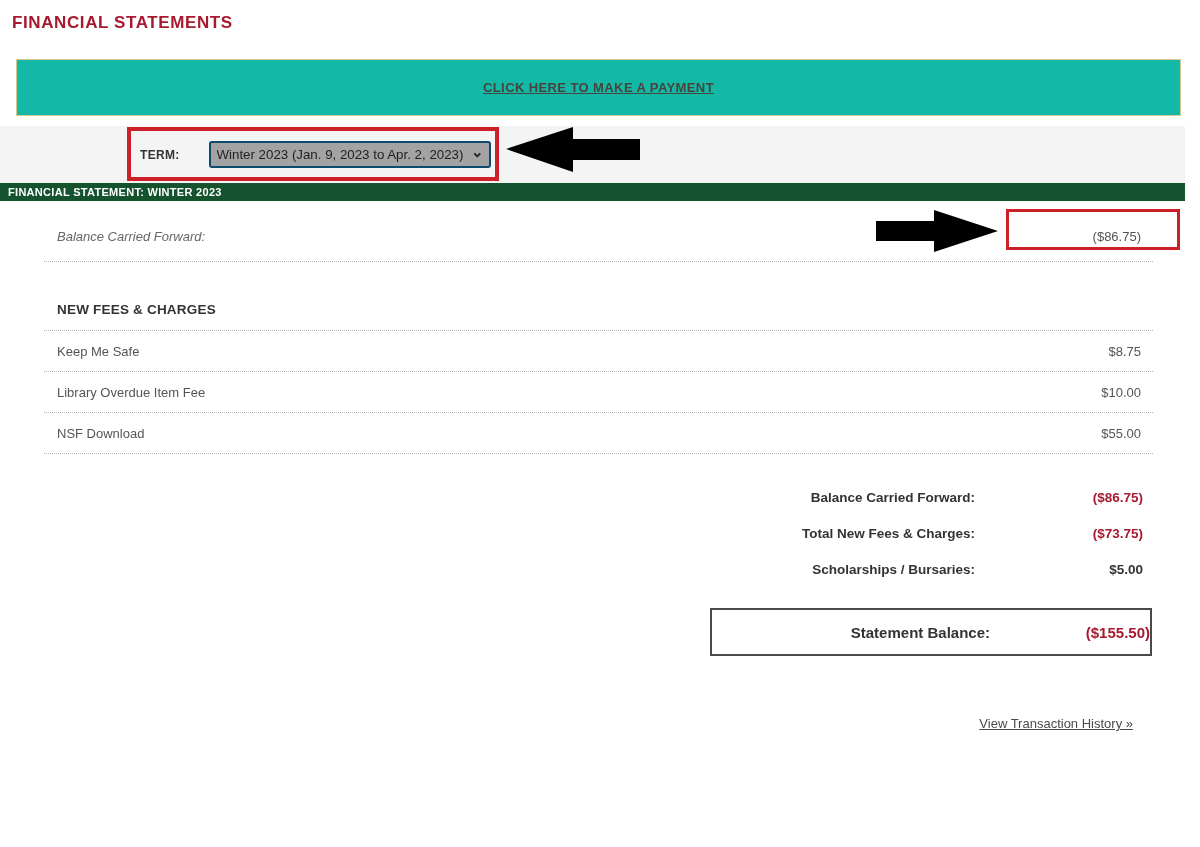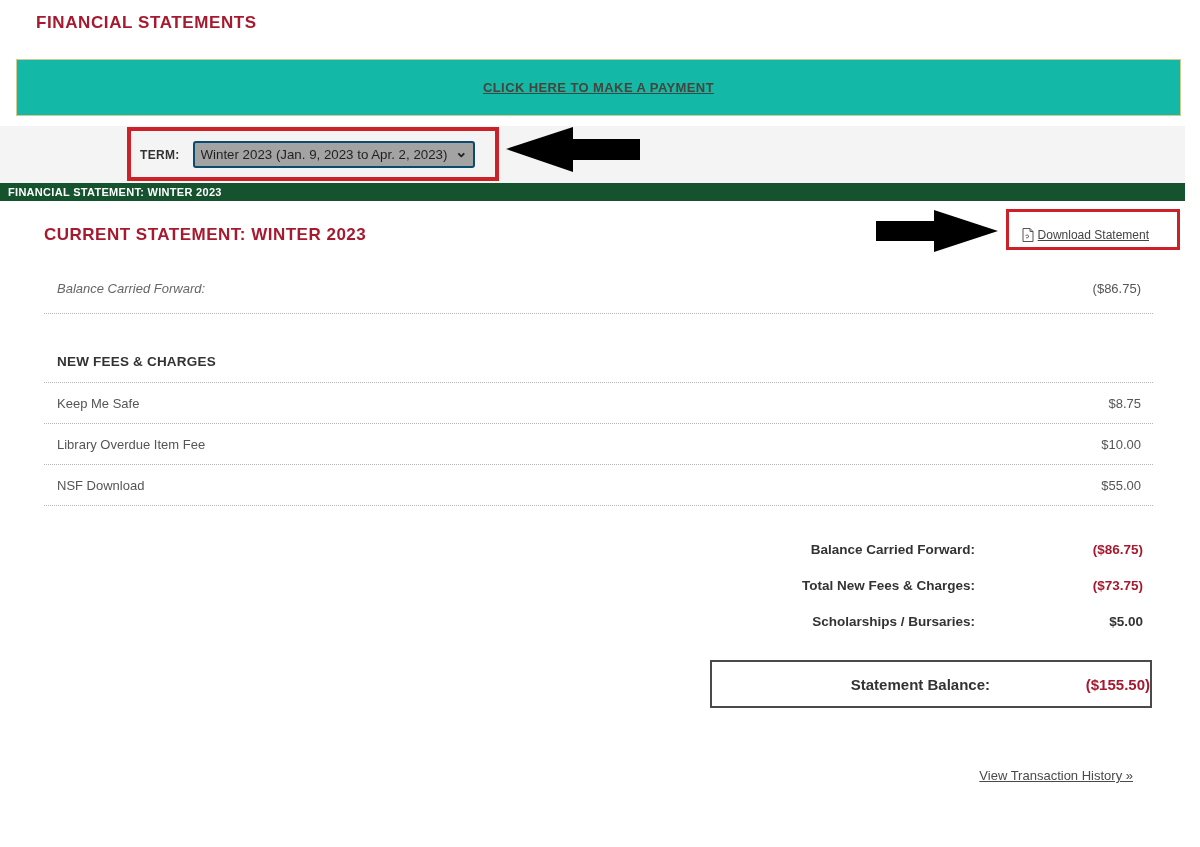--- a/index.html
+++ b/index.html
@@ -1,32 +1,32 @@
 <!DOCTYPE html>
 <html><head>
 <meta charset="utf-8">
 <style>
   * { margin:0; padding:0; box-sizing:border-box; }
   html,body { width:1200px; height:847px; background:#ffffff;
     font-family:"Liberation Sans", sans-serif; position:relative; overflow:hidden; }
 
   
-  .page-title { margin:13px 0 0 36px; font-size:17px; font-weight:bold;
+  .page-title { margin:13px 0 0 12px; font-size:17px; font-weight:bold;
     color:#A6192E; letter-spacing:0.6px; }
 
   
   .banner { margin:26px 0 0 16px; width:1165px; height:57px;
     background:#14b8a6; border:1px solid #D4C98E;
     display:flex; align-items:center; justify-content:center; }
   .banner-link { font-size:13px; font-weight:bold; color:#46443C;
     text-decoration:underline; letter-spacing:0.4px; cursor:pointer; }
 
   
   .term-row { margin-top:10px; width:1185px; height:57px; background:#F4F4F4;
-    display:flex; align-items:center; }
+    display:flex; align-items:center;gap:16px; }
   .term-label { margin-left:140px; font-size:12px; font-weight:bold;
     color:#333; letter-spacing:0.3px; }
   .select-wrap { position:relative; margin-left:13px; }
   .term-select { width:282px; height:27px; border:2px solid #0c4a6e;
     border-radius:3px; background:#a3a3a3; font-size:13.3px; color:#1f1f1f;
     padding:2px 22px 2px 6px; -webkit-appearance:none; appearance:none;
     font-family:"Liberation Sans", sans-serif; }
   .chevron { position:absolute; right:7px; top:2px; font-size:15px;
     color:#222; pointer-events:none; font-weight:bold; }
 
@@ -113,33 +113,20 @@
     <span class="chevron">⌄</span>
   </span>
 </div>
 
 <div class="statement-bar">
   <span>FINANCIAL STATEMENT: WINTER 2023</span>
 </div>
 
 <div class="content">
 
-  <div class="head-row">
-    <h2 class="current-heading">CURRENT STATEMENT: WINTER 2023</h2>
-    <a class="download-link">
-      <span class="pdf-icon">
-        <svg width="12" height="14" viewBox="0 0 12 14" fill="none" stroke="#555" stroke-width="1">
-          <path d="M1 0.5 H8 L11 3.5 V13.5 H1 Z"></path>
-          <path d="M8 0.5 V3.5 H11"></path>
-          <path d="M3.5 8 C4.5 6.5 6 6.5 6.5 8 C7 9.5 5 10.5 4 9.5" stroke-width="0.9"></path>
-        </svg>
-      </span>
-      <span>Download Statement</span>
-    </a>
-  </div>
 
   <div class="bcf-row">
     <span class="bcf-label">Balance Carried Forward:</span>
     <span class="bcf-value">($86.75)</span>
   </div>
   <div class="bcf-border"></div>
 
   <h3 class="fees-heading">NEW FEES &amp; CHARGES</h3>
 
   <div class="fee-row">

